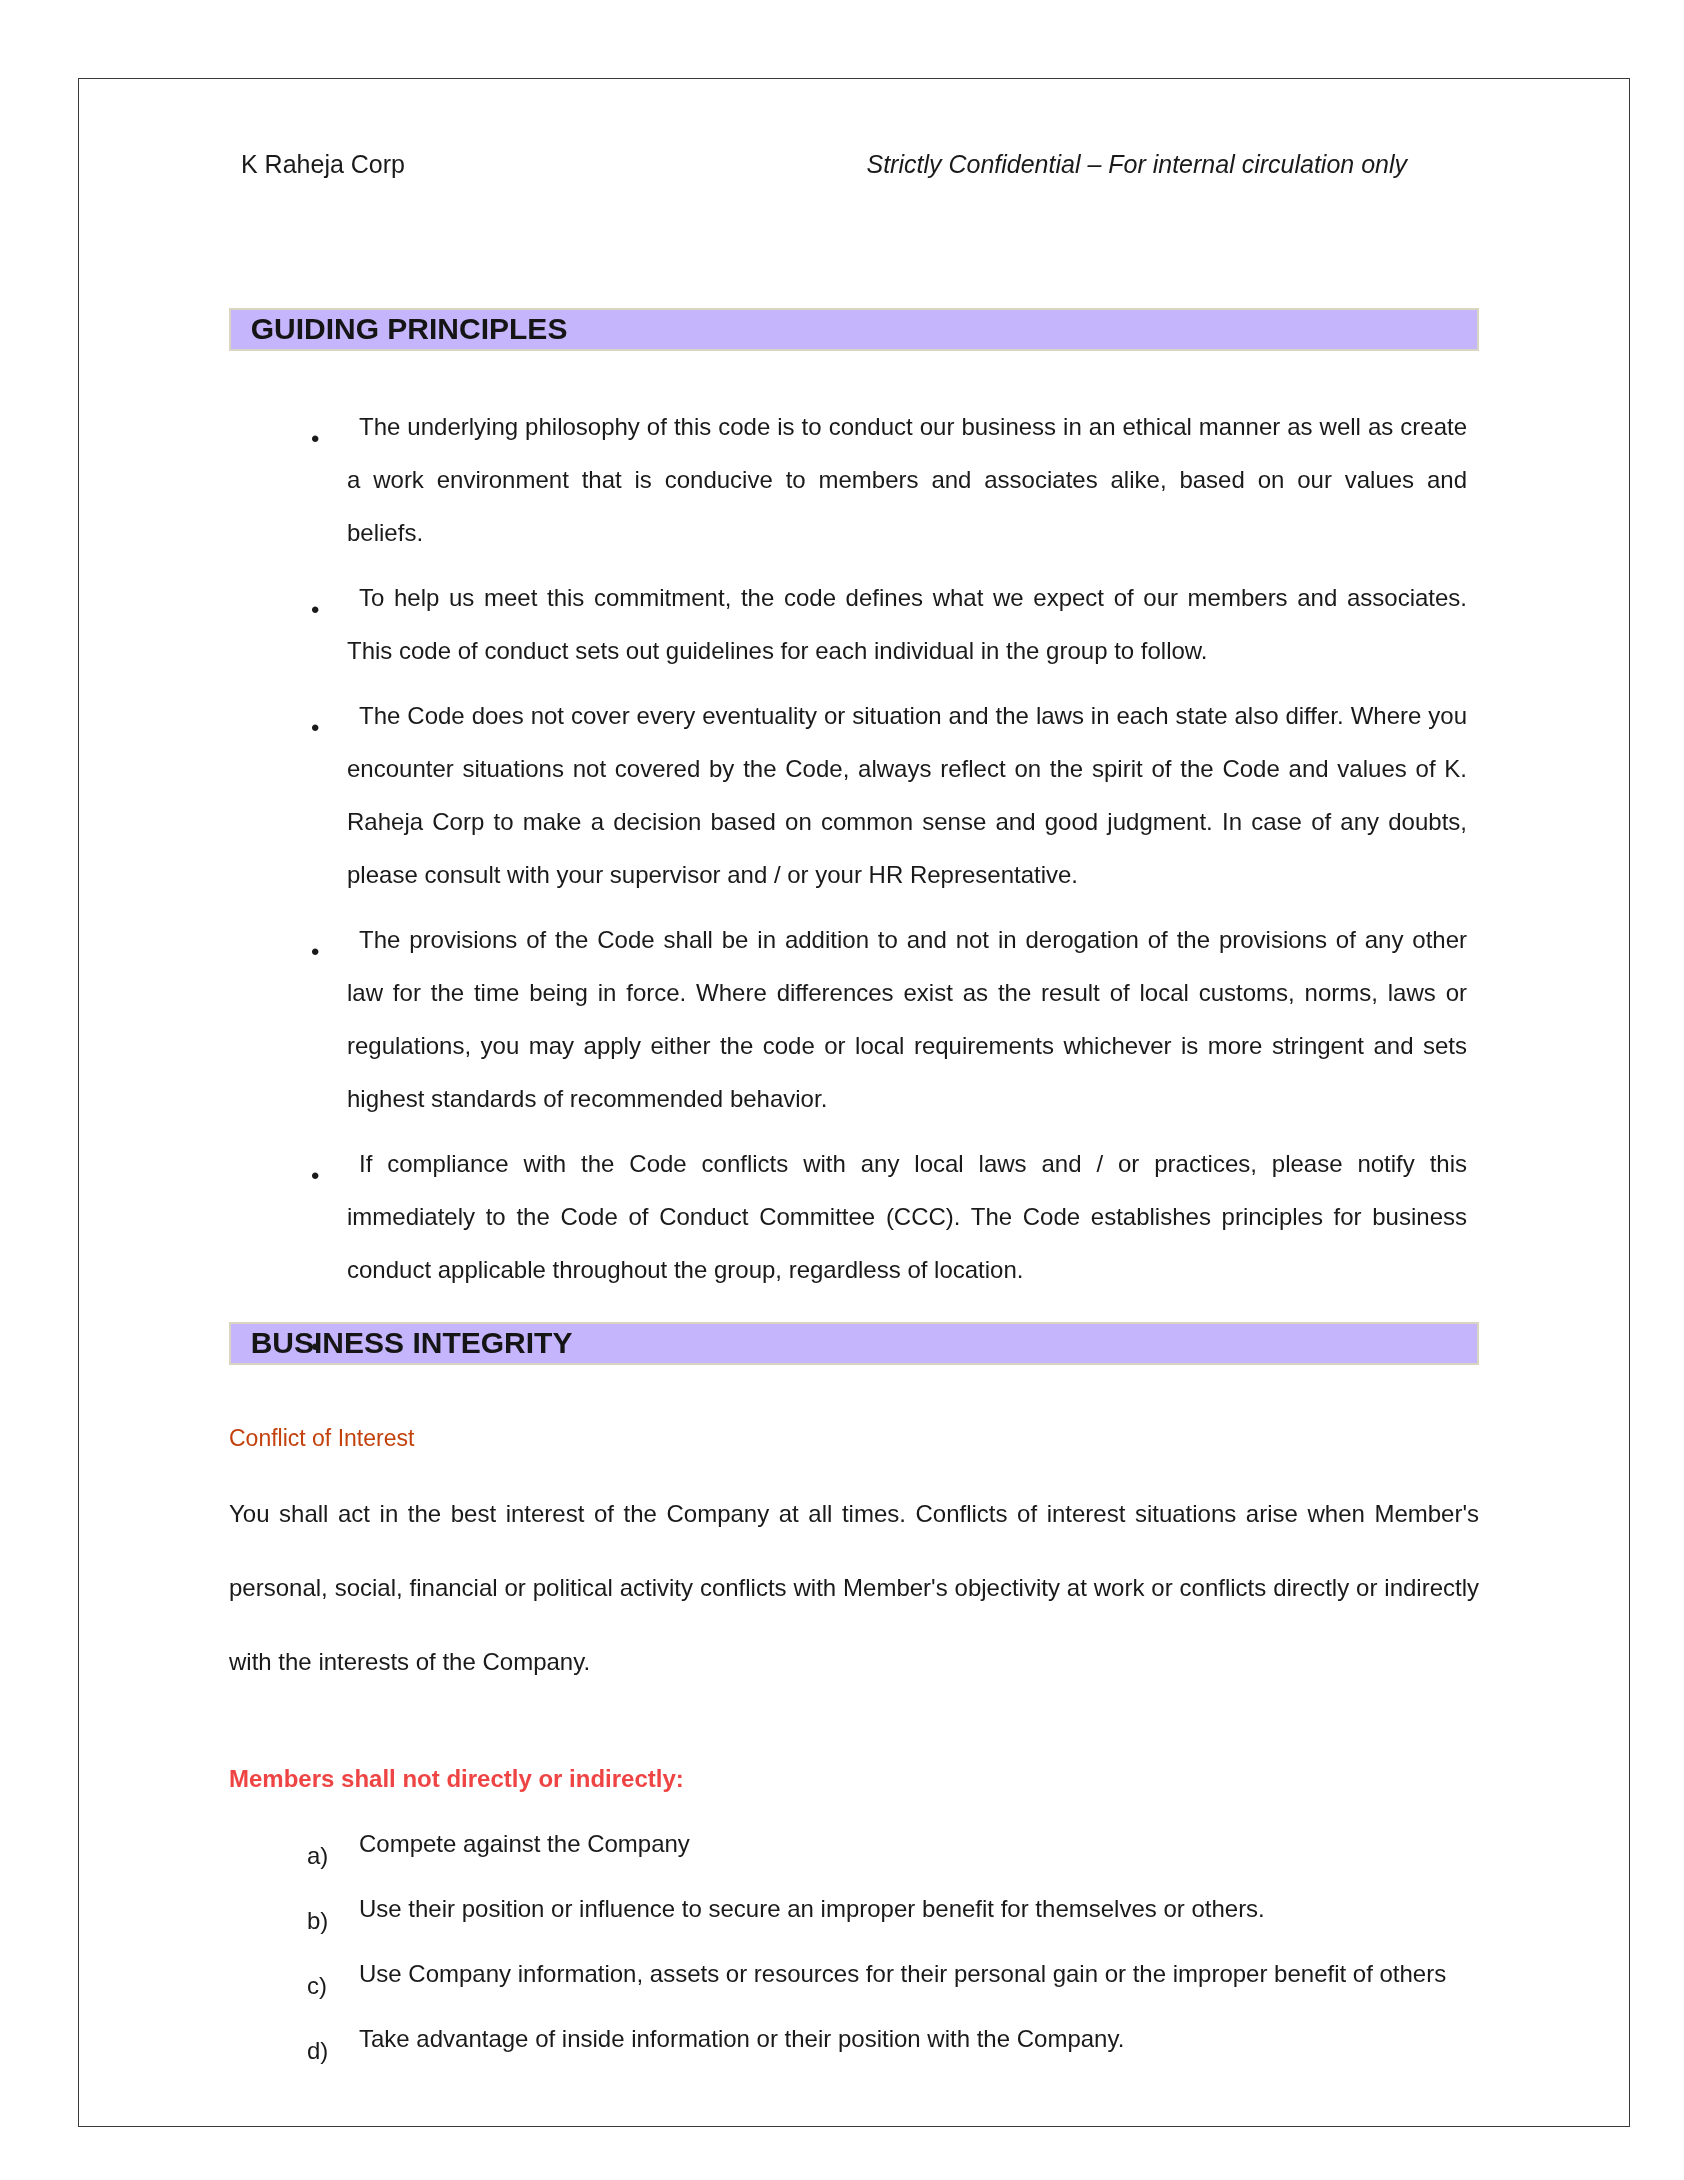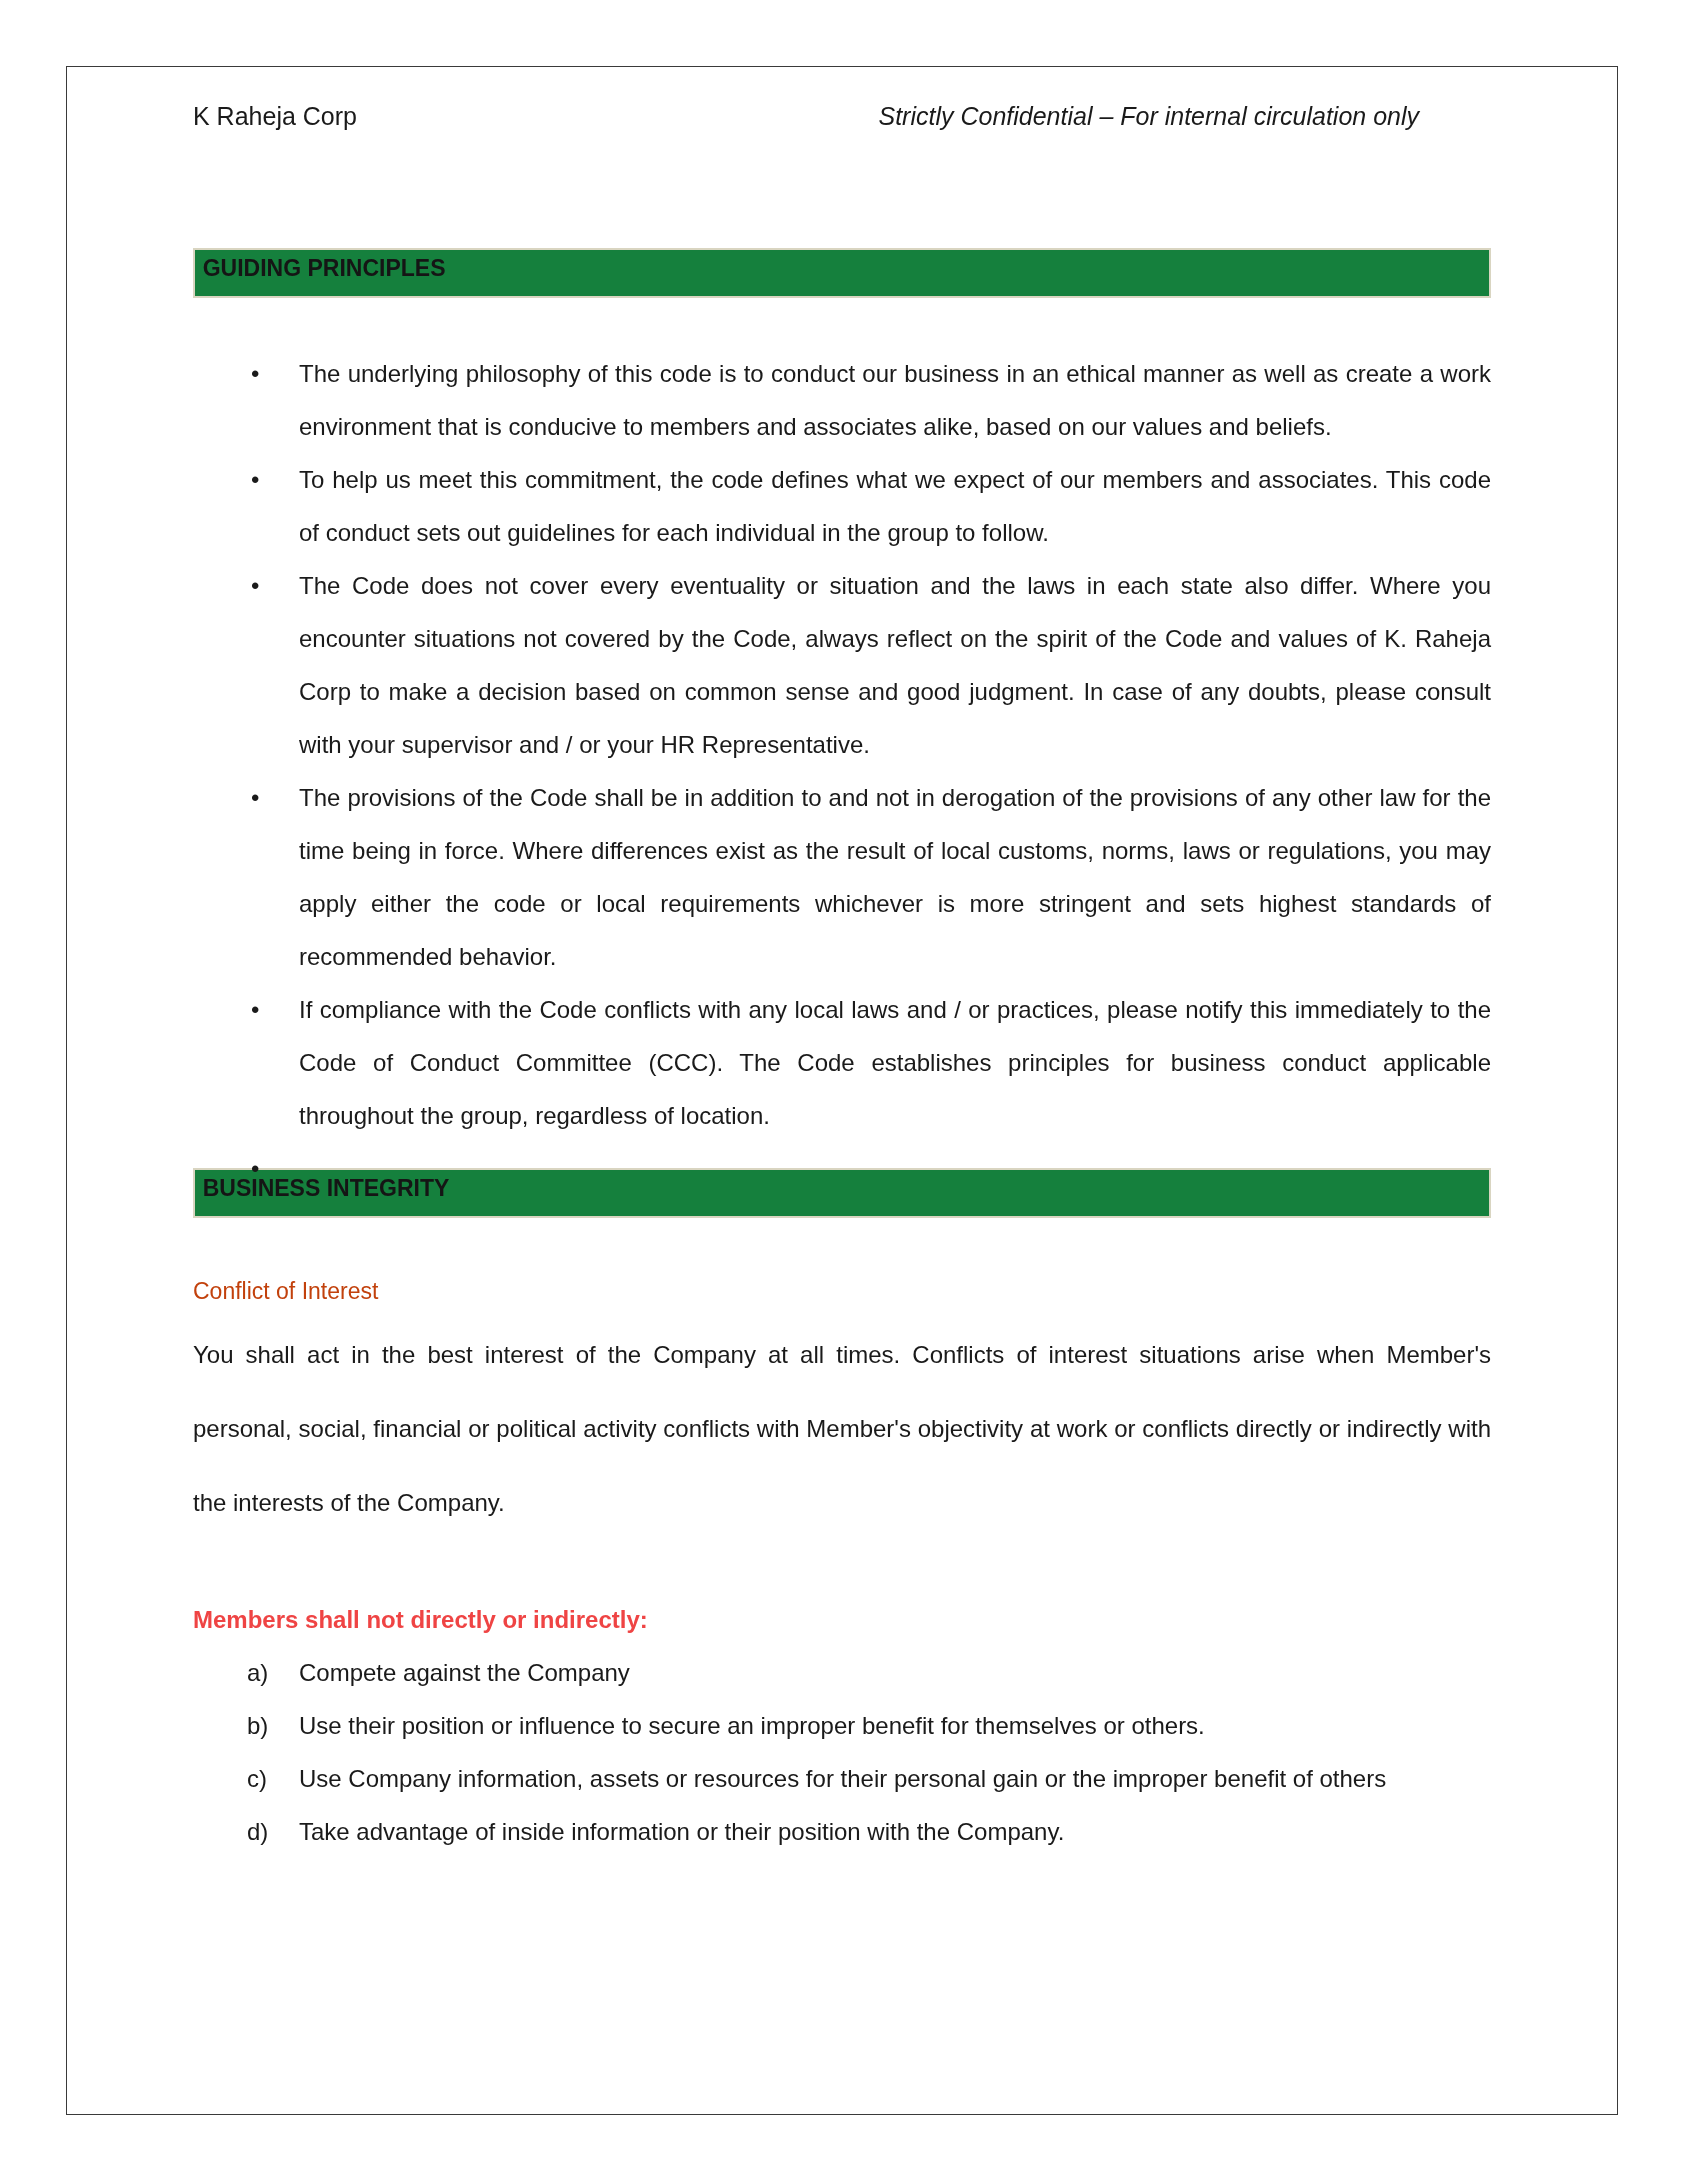--- a/index.html
+++ b/index.html
@@ -1,15 +1,15 @@
 <!DOCTYPE html>
 <html style="font-size:13.6px"><head>
 <meta charset="utf-8">
 <style>
-  * { margin: 0; padding: 0; box-sizing: border-box; }
+  * { margin: 12px; padding: 0; box-sizing: border-box; }
   html, body {
     width: 1685px;
     height: 2181px;
     background: #ffffff;
     font-family: "Liberation Sans", sans-serif;
     color: #1a1a1a;
     overflow: hidden;
   }
   .page-frame {
     position: absolute;
@@ -30,26 +30,26 @@
     align-items: baseline;
     font-size: 25px;
     line-height: 34px;
   }
   .doc-header .confidential {
     font-style: italic;
     margin-right: 72px;
   }
   
   .section-bar {
-    height: 50px;
-    background: #15803d;
+    height: 43px;
+    background: #c4b5fd;
     border: 2.6px solid #d9d5c1;
     padding: 3.4px 7.7px 0 7.7px;
     font-weight: bold;
-    font-size: 23px;
+    font-size: 30px;
     line-height: 31px;
     color: #151515;
   }
   .section-bar.first  { margin-top: 115px; }
   .section-bar.second { margin-top: 25.6px; }
   
   ul.bullet-list {
     list-style: none;
     margin-top: 49px;
     font-size: 24px;

